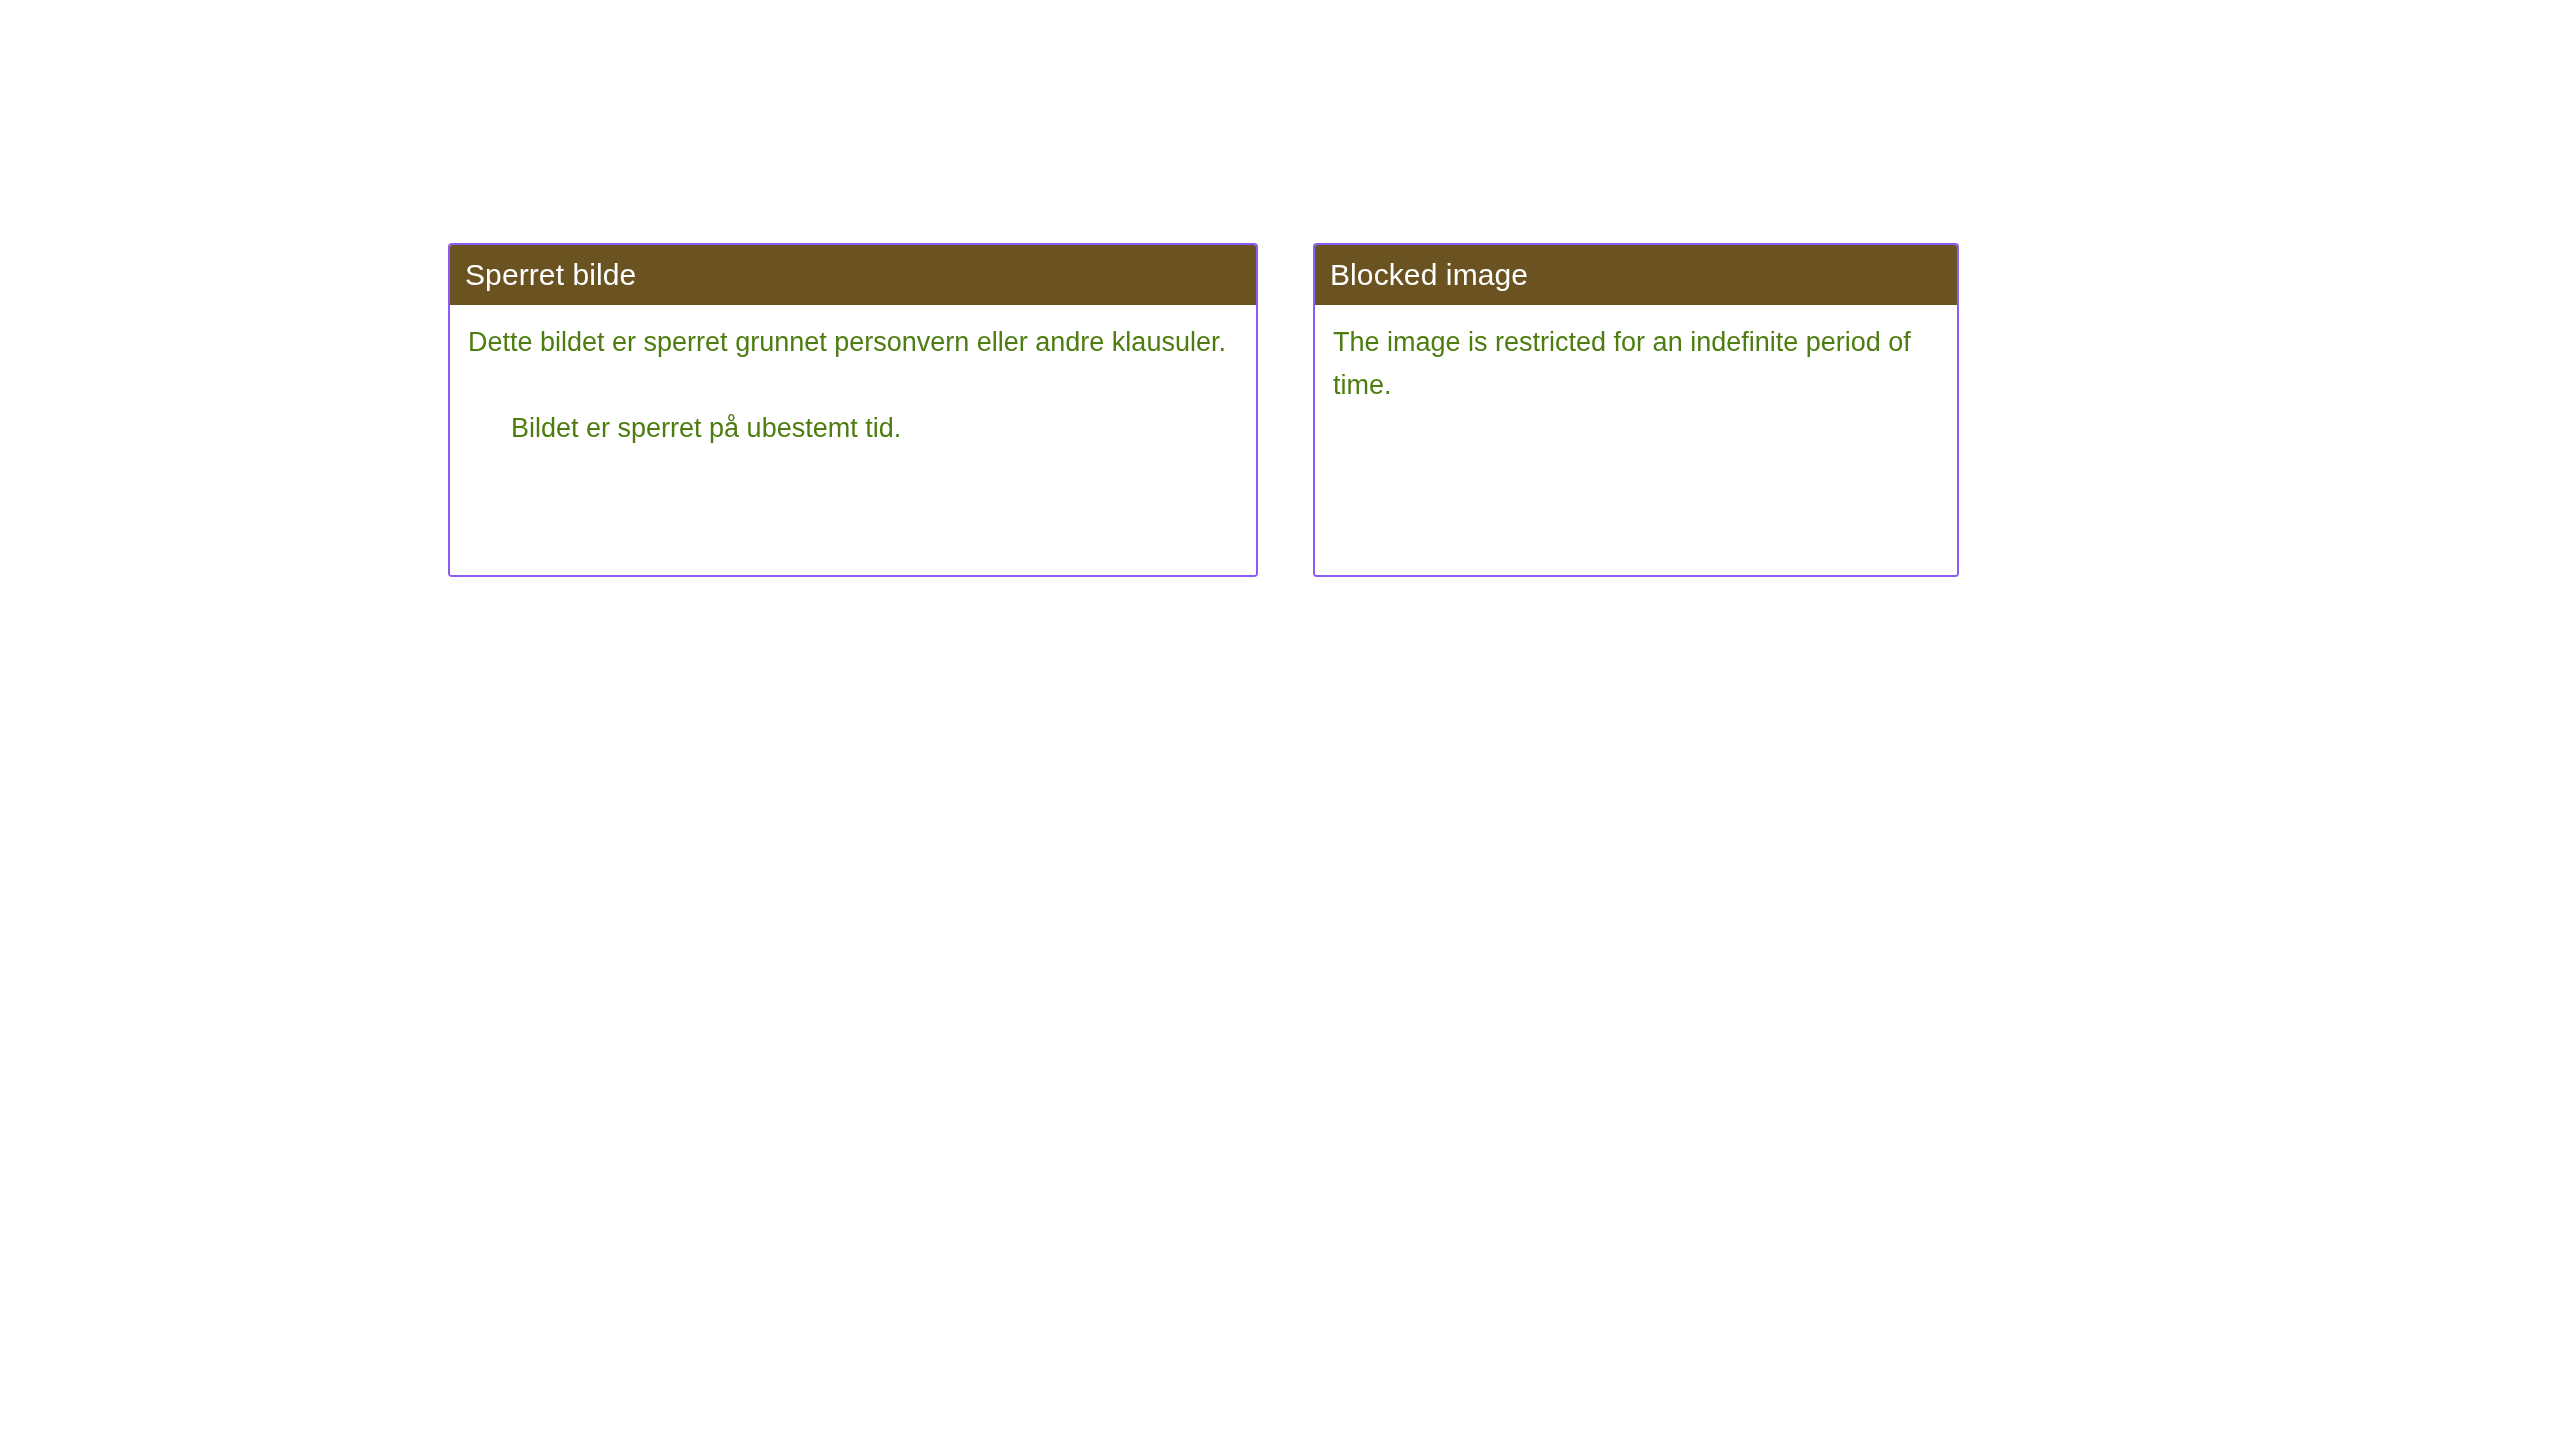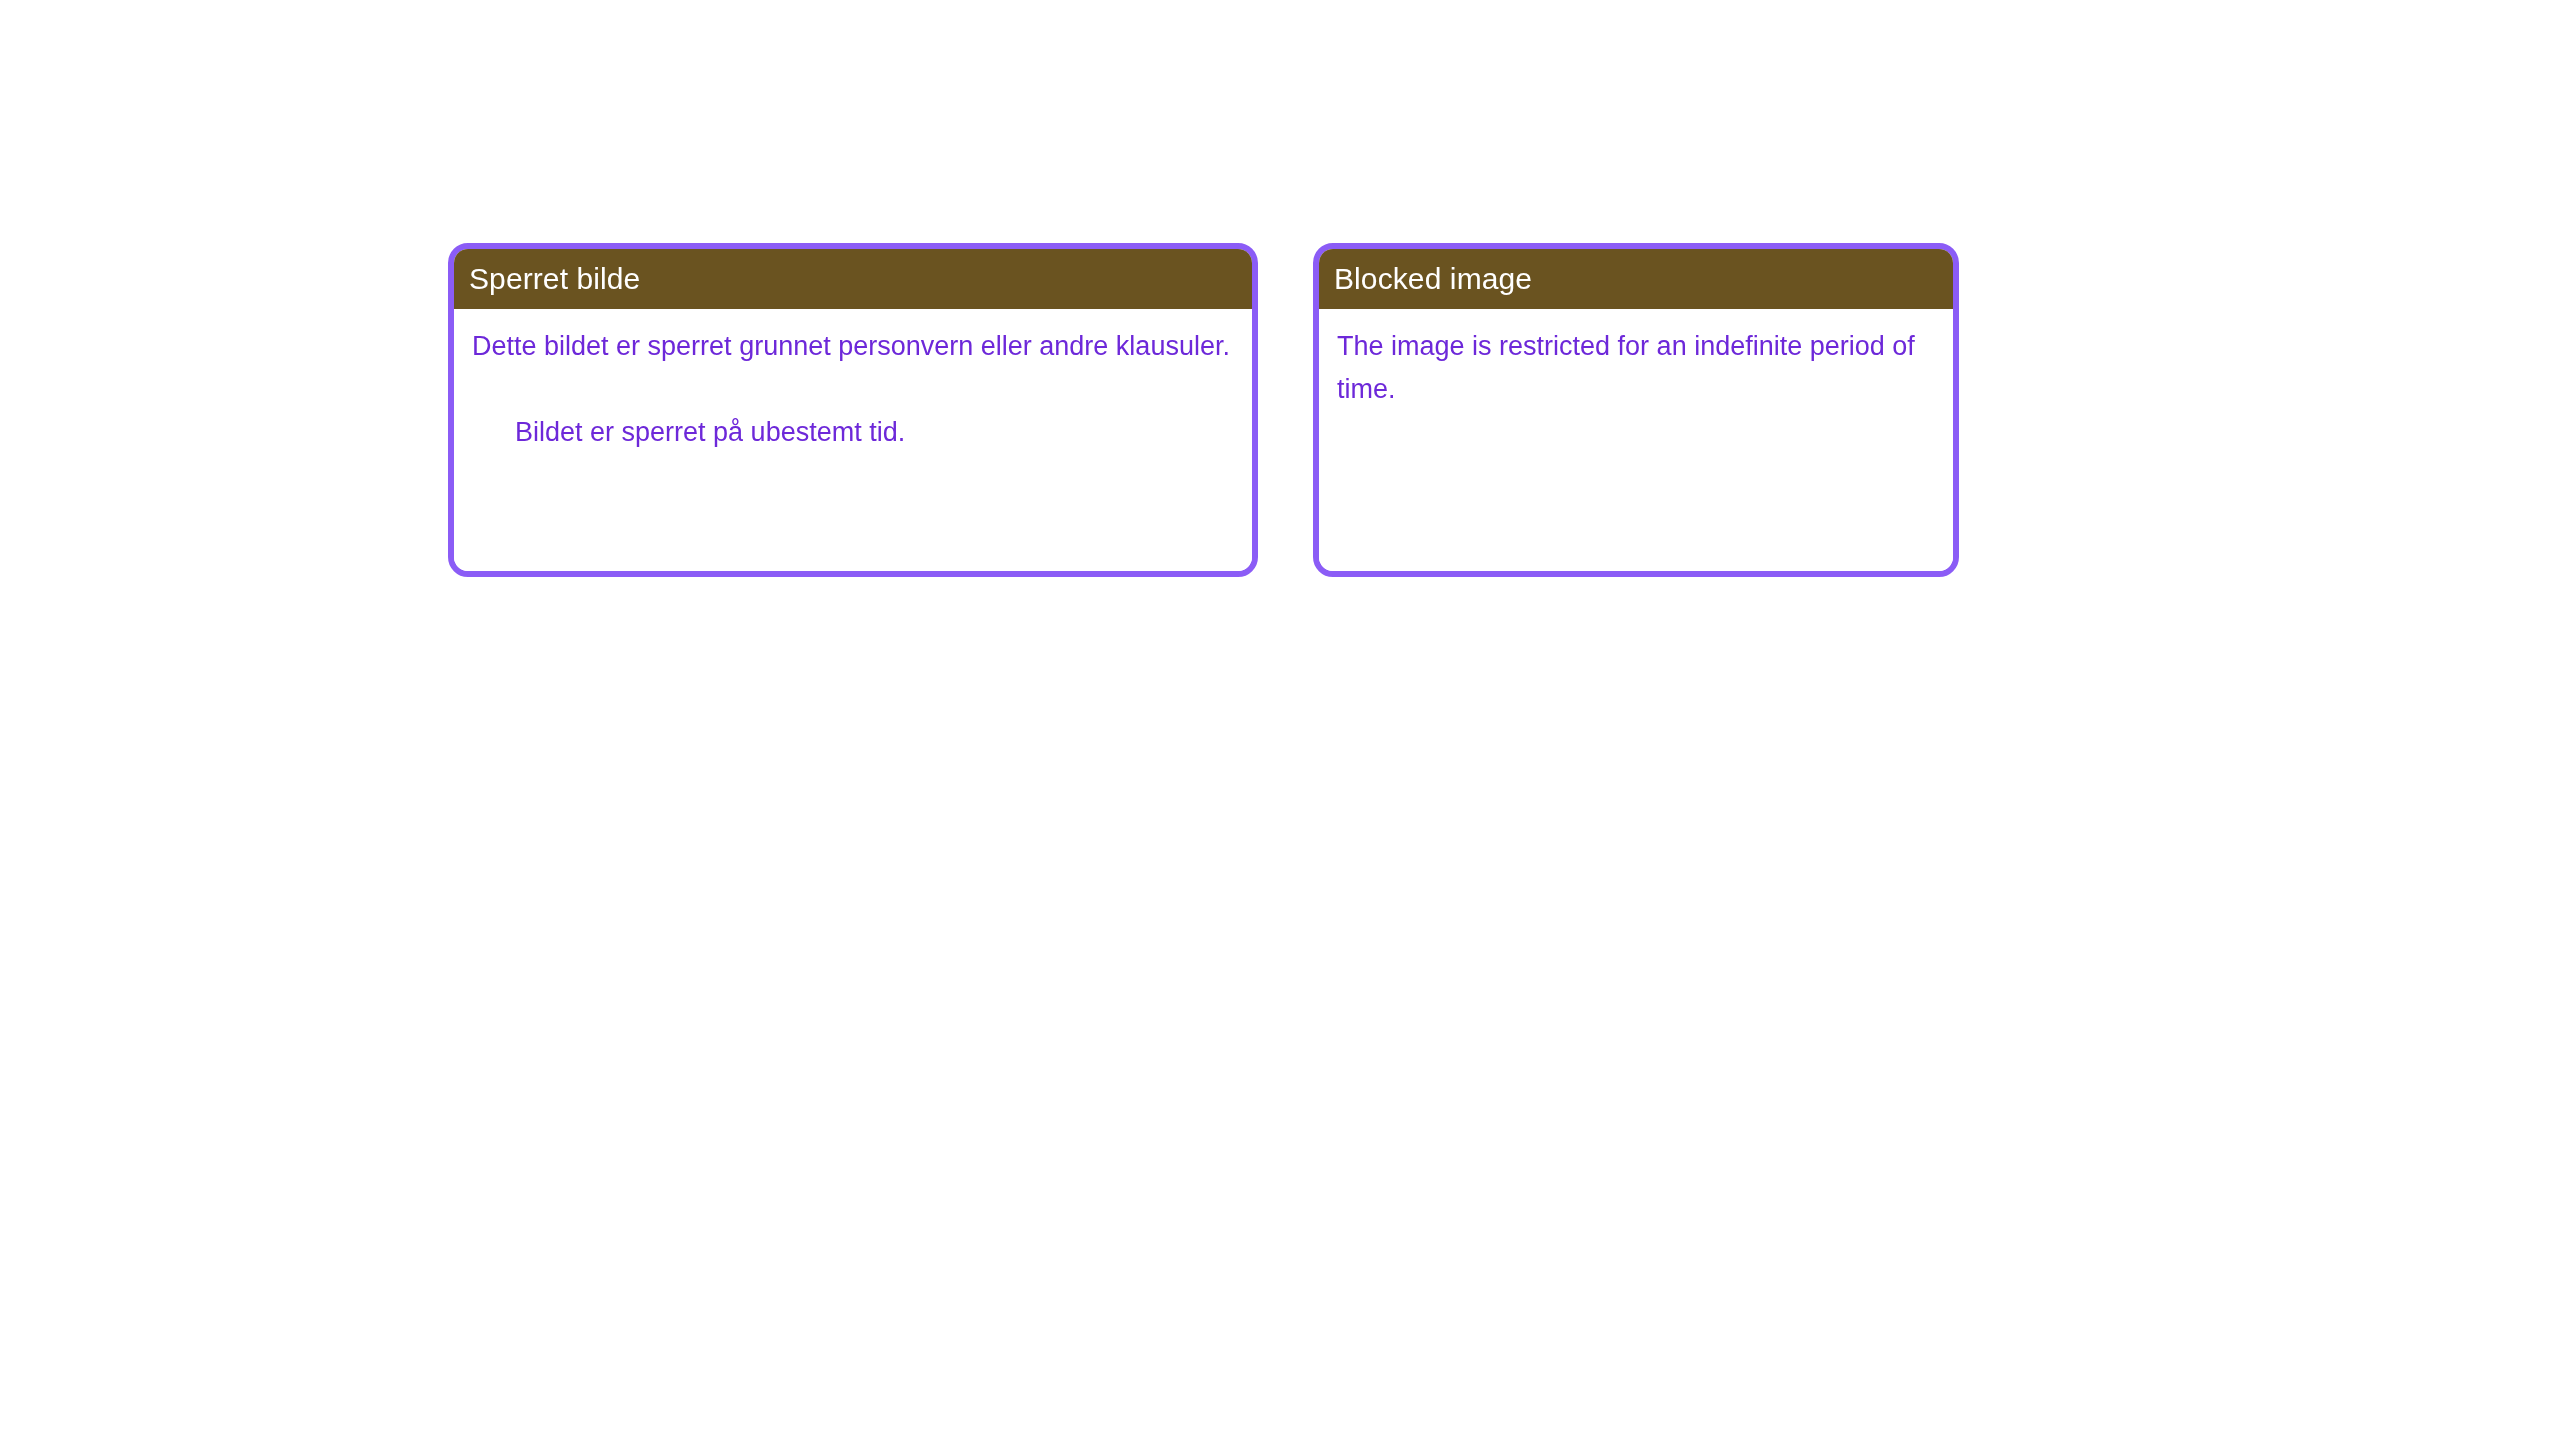--- a/index.html
+++ b/index.html
@@ -21,22 +21,22 @@
     left: 448px;
     top: 243px;
     display: flex;
     flex-direction: row;
     align-items: flex-start;
     gap: 55px;
   }
 
   .notice-card {
     background: #ffffff;
-    border: 6px solid #8b5cf6;
-    border-radius: 20px;
+    border: 2px solid #8b5cf6;
+    border-radius: 4px;
     box-sizing: border-box;
     overflow: hidden;
     height: 334px;
     display: flex;
     flex-direction: column;
   }
 
   .notice-card.card-no {
     width: 810px;
   }
@@ -64,21 +64,21 @@
   }
 
   .notice-body {
     flex: 1 1 auto;
     background: #ffffff;
     padding: 16px 18px 0 18px;
     box-sizing: border-box;
   }
 
   .notice-paragraph {
-    color: #6d28d9;
+    color: #4d7c0f;
     font-size: 27px;
     line-height: 43px;
     font-weight: normal;
     margin: 0;
   }
 
   .notice-paragraph + .notice-paragraph {
     margin-top: 43px;
     margin-left: 43px;
   }

